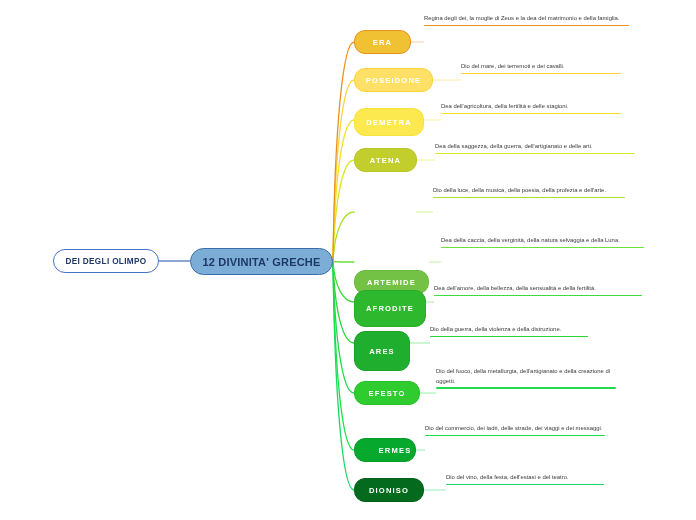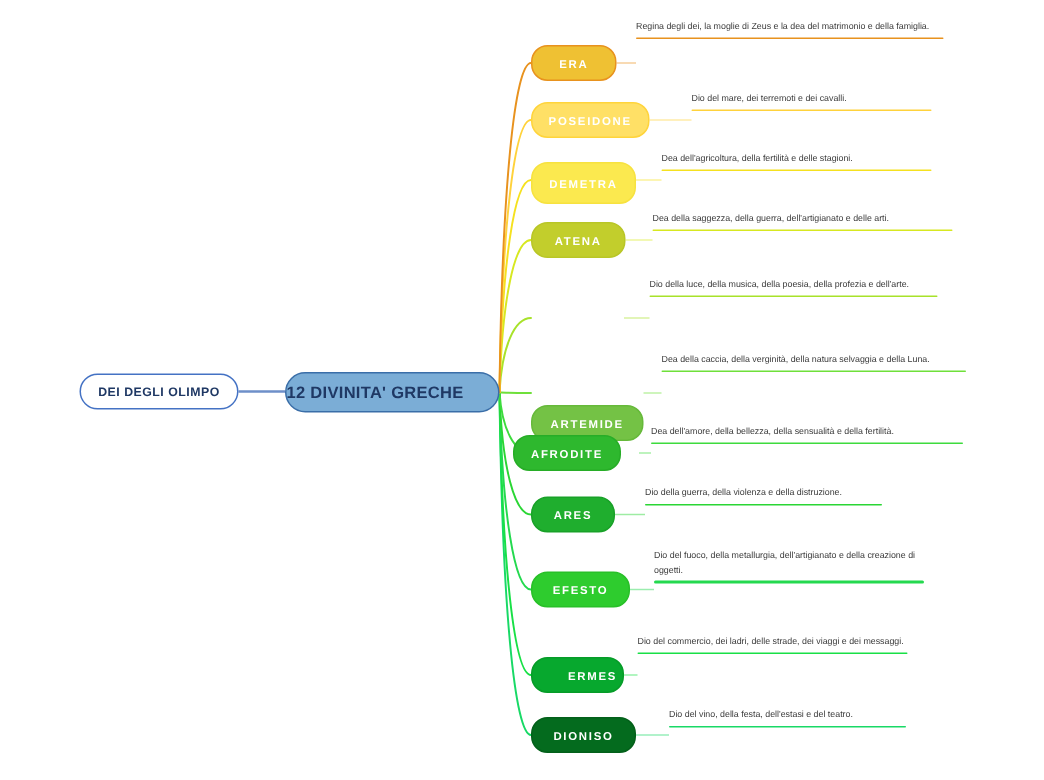--- a/index.html
+++ b/index.html
@@ -54,21 +54,21 @@
     position: absolute;
     left: 190px;
     top: 248px;
     width: 143px;
     height: 27px;
     border: 1.6px solid #3a6ea8;
     border-radius: 14px;
     background: #7badd6;
     display: flex;
     align-items: center;
-    justify-content: flex-start;
+    justify-content: center;
     box-sizing: border-box;
   }
   .central-node .label {
     font-size: 11px;
     font-weight: bold;
     letter-spacing: 0.2px;
     color: #1f3864;
     white-space: nowrap;
   }
 
@@ -178,28 +178,28 @@
       <span class="desc-text">Dio della luce, della musica, della poesia, della profezia e dell'arte.</span>
       <span class="desc-rule" style="width: 192px; background: rgb(168, 226, 42);"></span>
     </div>
     <div class="god-node" style="left: 354px; top: 250px; width: 75px; height: 24px; background: rgb(116, 194, 69); border: 1.4px solid rgb(102, 185, 58); margin-top: 20px;">
       <span class="label">ARTEMIDE</span>
     </div>
     <div class="desc" style="left: 441px; top: 236px; width: 203px;">
       <span class="desc-text">Dea della caccia, della verginità, della natura selvaggia e della Luna.</span>
       <span class="desc-rule" style="width: 203px; background: rgb(111, 224, 58);"></span>
     </div>
-    <div class="god-node" style="left: 342px; top: 290px; width: 72px; height: 24px; background: rgb(46, 184, 46); border: 1.4px solid rgb(39, 173, 39);">
+    <div class="god-node" style="left: 354px; top: 290px; width: 72px; height: 37px; background: rgb(46, 184, 46); border: 1.4px solid rgb(39, 173, 39);">
       <span class="label">AFRODITE</span>
     </div>
     <div class="desc" style="left: 434px; top: 284px; width: 208px;">
       <span class="desc-text">Dea dell'amore, della bellezza, della sensualità e della fertilità.</span>
       <span class="desc-rule" style="width: 208px; background: rgb(61, 219, 61);"></span>
     </div>
-    <div class="god-node" style="left: 354px; top: 331px; width: 56px; height: 24px; background: rgb(31, 174, 46); border: 1.4px solid rgb(25, 161, 40);">
+    <div class="god-node" style="left: 354px; top: 331px; width: 56px; height: 40px; background: rgb(31, 174, 46); border: 1.4px solid rgb(25, 161, 40);">
       <span class="label">ARES</span>
     </div>
     <div class="desc" style="left: 430px; top: 325px; width: 158px;">
       <span class="desc-text">Dio della guerra, della violenza e della distruzione.</span>
       <span class="desc-rule" style="width: 158px; background: rgb(42, 214, 52);"></span>
     </div>
     <div class="god-node" style="left: 354px; top: 381px; width: 66px; height: 24px; background: rgb(46, 204, 46); border: 1.4px solid rgb(40, 192, 40);">
       <span class="label">EFESTO</span>
     </div>
     <div class="desc" style="left: 436px; top: 367px; width: 180px;">

